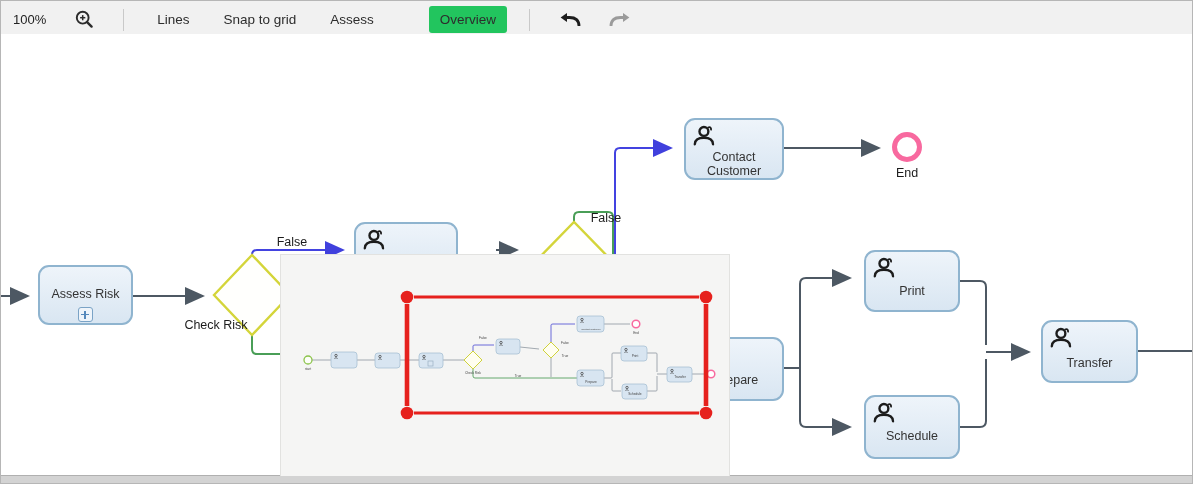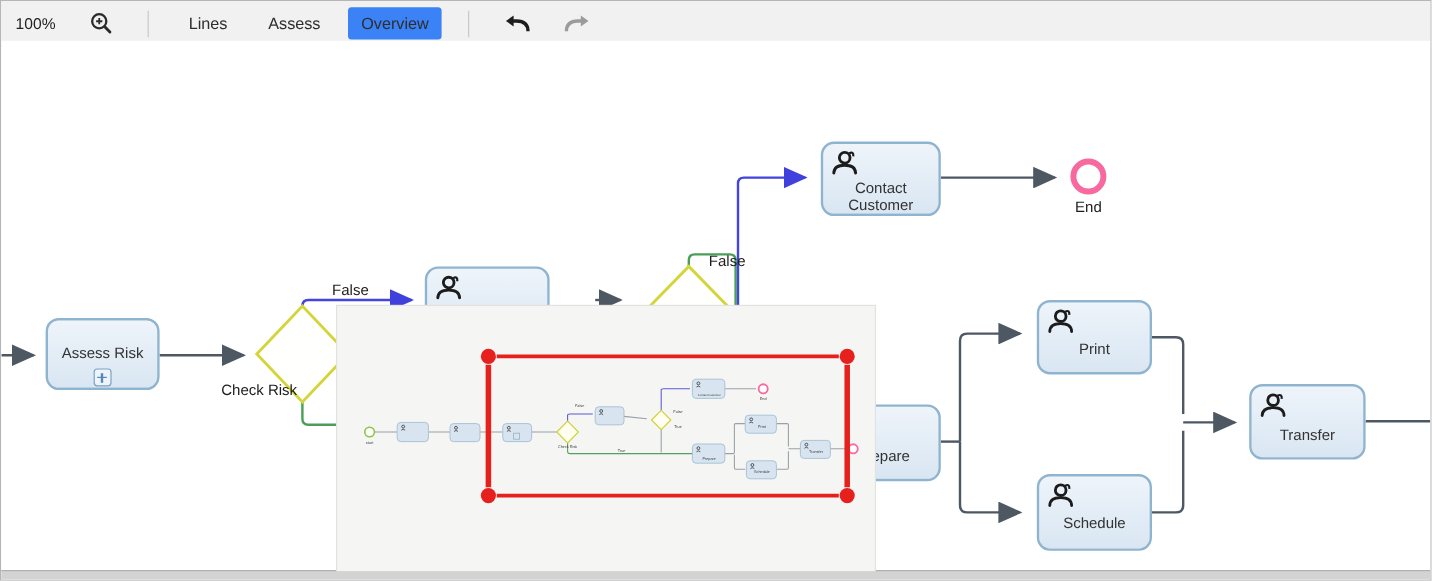--- a/index.html
+++ b/index.html
@@ -6,21 +6,21 @@
   .window{position:relative;width:1193px;height:484px;box-sizing:border-box;
           border:1px solid #b6b6b6;background:#fff;overflow:hidden;}
   
   .toolbar{position:absolute;left:0;top:0;right:0;height:38px;background:#f1f1f1;
            border-bottom:1px solid #c9c9c9;display:flex;align-items:center;box-sizing:border-box;
            padding-left:12px;gap:12px;}
   .zoom-level{font-size:13px;color:#222;margin-right:10px;}
   .tb-sep{width:1px;height:22px;background:#c9c9c9;margin:0 10px;}
   .tb-btn{border:none;background:transparent;font-family:Liberation Sans, sans-serif;
           font-size:13.5px;color:#2d2d2d;padding:6px 11px;border-radius:3px;cursor:pointer;white-space:nowrap;}
-  .tb-btn.active{background:#3b82f6;}
+  .tb-btn.active{background:#22c55e;margin-left:32px;}
   .tb-icon{display:inline-flex;align-items:center;justify-content:center;cursor:pointer;padding:2px 6px;}
   
   .canvas{position:absolute;left:0;top:33px;right:0;bottom:7px;background:#fff;overflow:hidden;}
   .edges{position:absolute;left:0;top:0;z-index:1;}
   .task{position:absolute;z-index:2;box-sizing:border-box;border:2px solid #8fb4cf;border-radius:11px;
         background:linear-gradient(#eef4fa,#d9e6f2);}
   .picon{position:absolute;left:6px;top:4px;width:26px;height:24px;}
   .tlabel{position:absolute;left:0;right:0;top:32px;text-align:center;font-size:12.5px;color:#333;}
   .tlabel.center{top:20px;}
   .submarker{position:absolute;left:50%;top:40px;margin-left:-8px;width:15px;height:15px;box-sizing:border-box;
@@ -58,20 +58,21 @@
     <span class="tb-icon">
       <svg width="21" height="21" viewBox="0 0 21 21">
         <circle cx="8.7" cy="8.7" r="5.9" fill="none" stroke="#2b2b2b" stroke-width="1.9"></circle>
         <line x1="13.1" y1="13.1" x2="17.6" y2="17.6" stroke="#2b2b2b" stroke-width="2.4" stroke-linecap="round"></line>
         <line x1="8.7" y1="6.1" x2="8.7" y2="11.3" stroke="#2b2b2b" stroke-width="1.5"></line>
         <line x1="6.1" y1="8.7" x2="11.3" y2="8.7" stroke="#2b2b2b" stroke-width="1.5"></line>
       </svg>
     </span>
     <span class="tb-sep"></span>
     <button class="tb-btn">Lines</button>
+    <button class="tb-btn">Snap to grid</button>
     <button class="tb-btn">Assess</button>
     <button class="tb-btn active">Overview</button>
     <span class="tb-sep"></span>
     <span class="tb-icon">
       <svg width="25" height="19" viewBox="0 0 25 19">
         <path d="M21,16 Q21,7.5 11.5,7.5 L8,7.5" fill="none" stroke="#1d1d1d" stroke-width="2.8"></path>
         <path d="M9,3 L2.6,7.5 L9,12 Z" fill="#1d1d1d"></path>
       </svg>
     </span>
     <span class="tb-icon">

